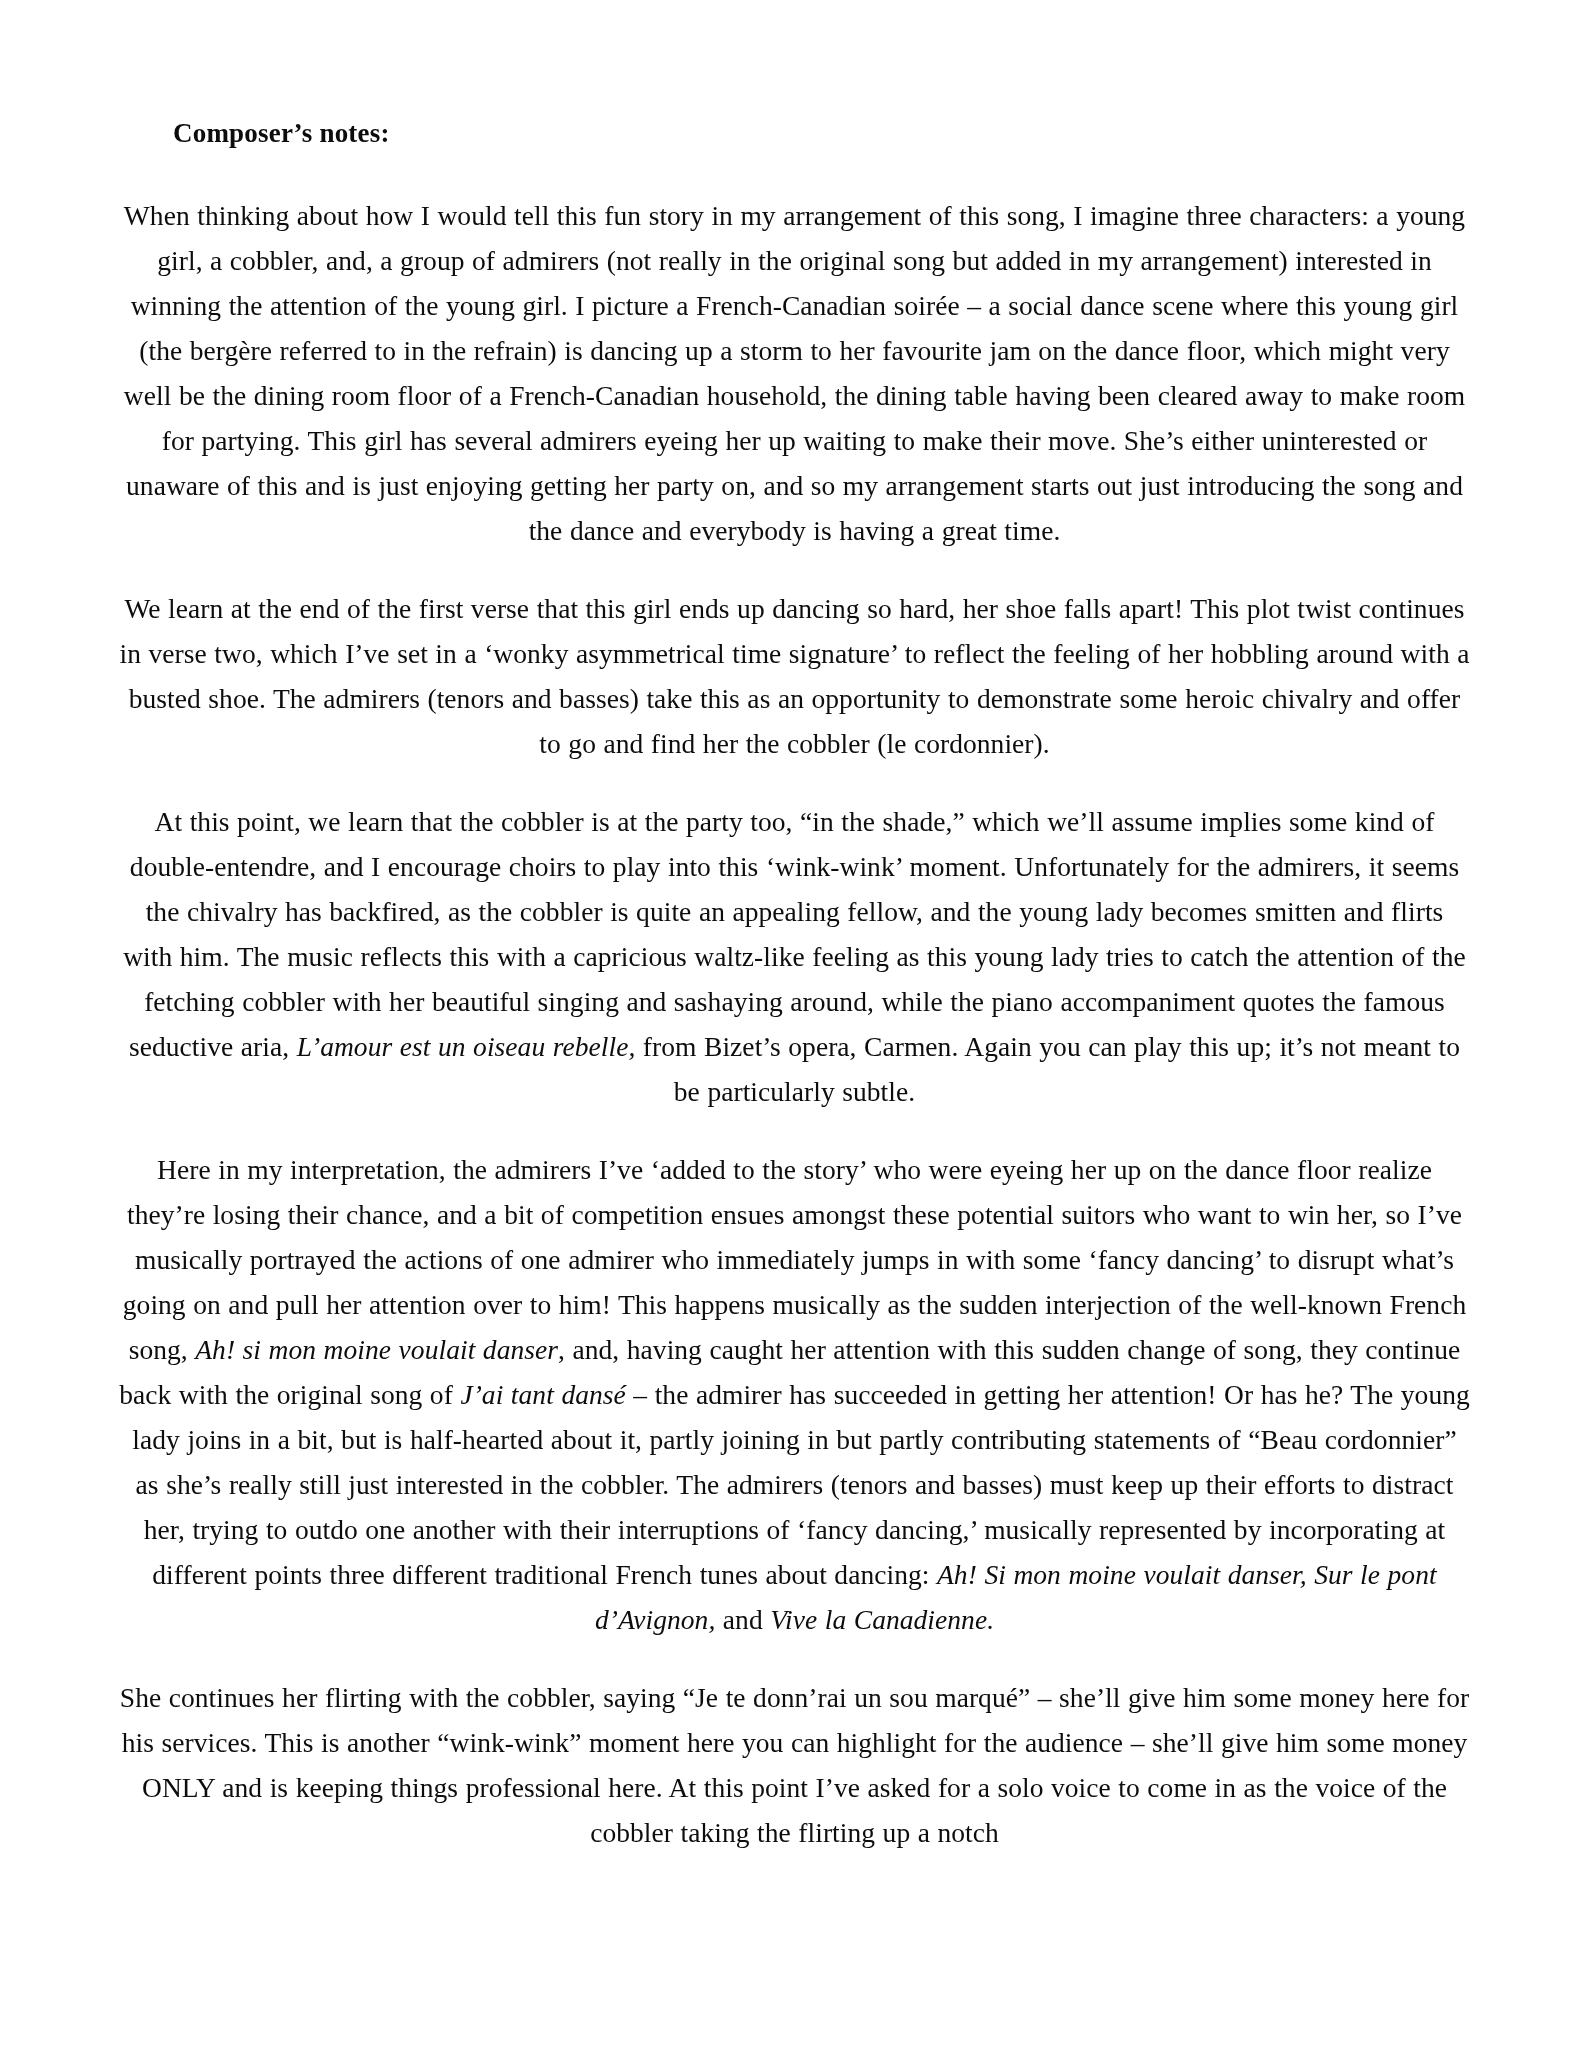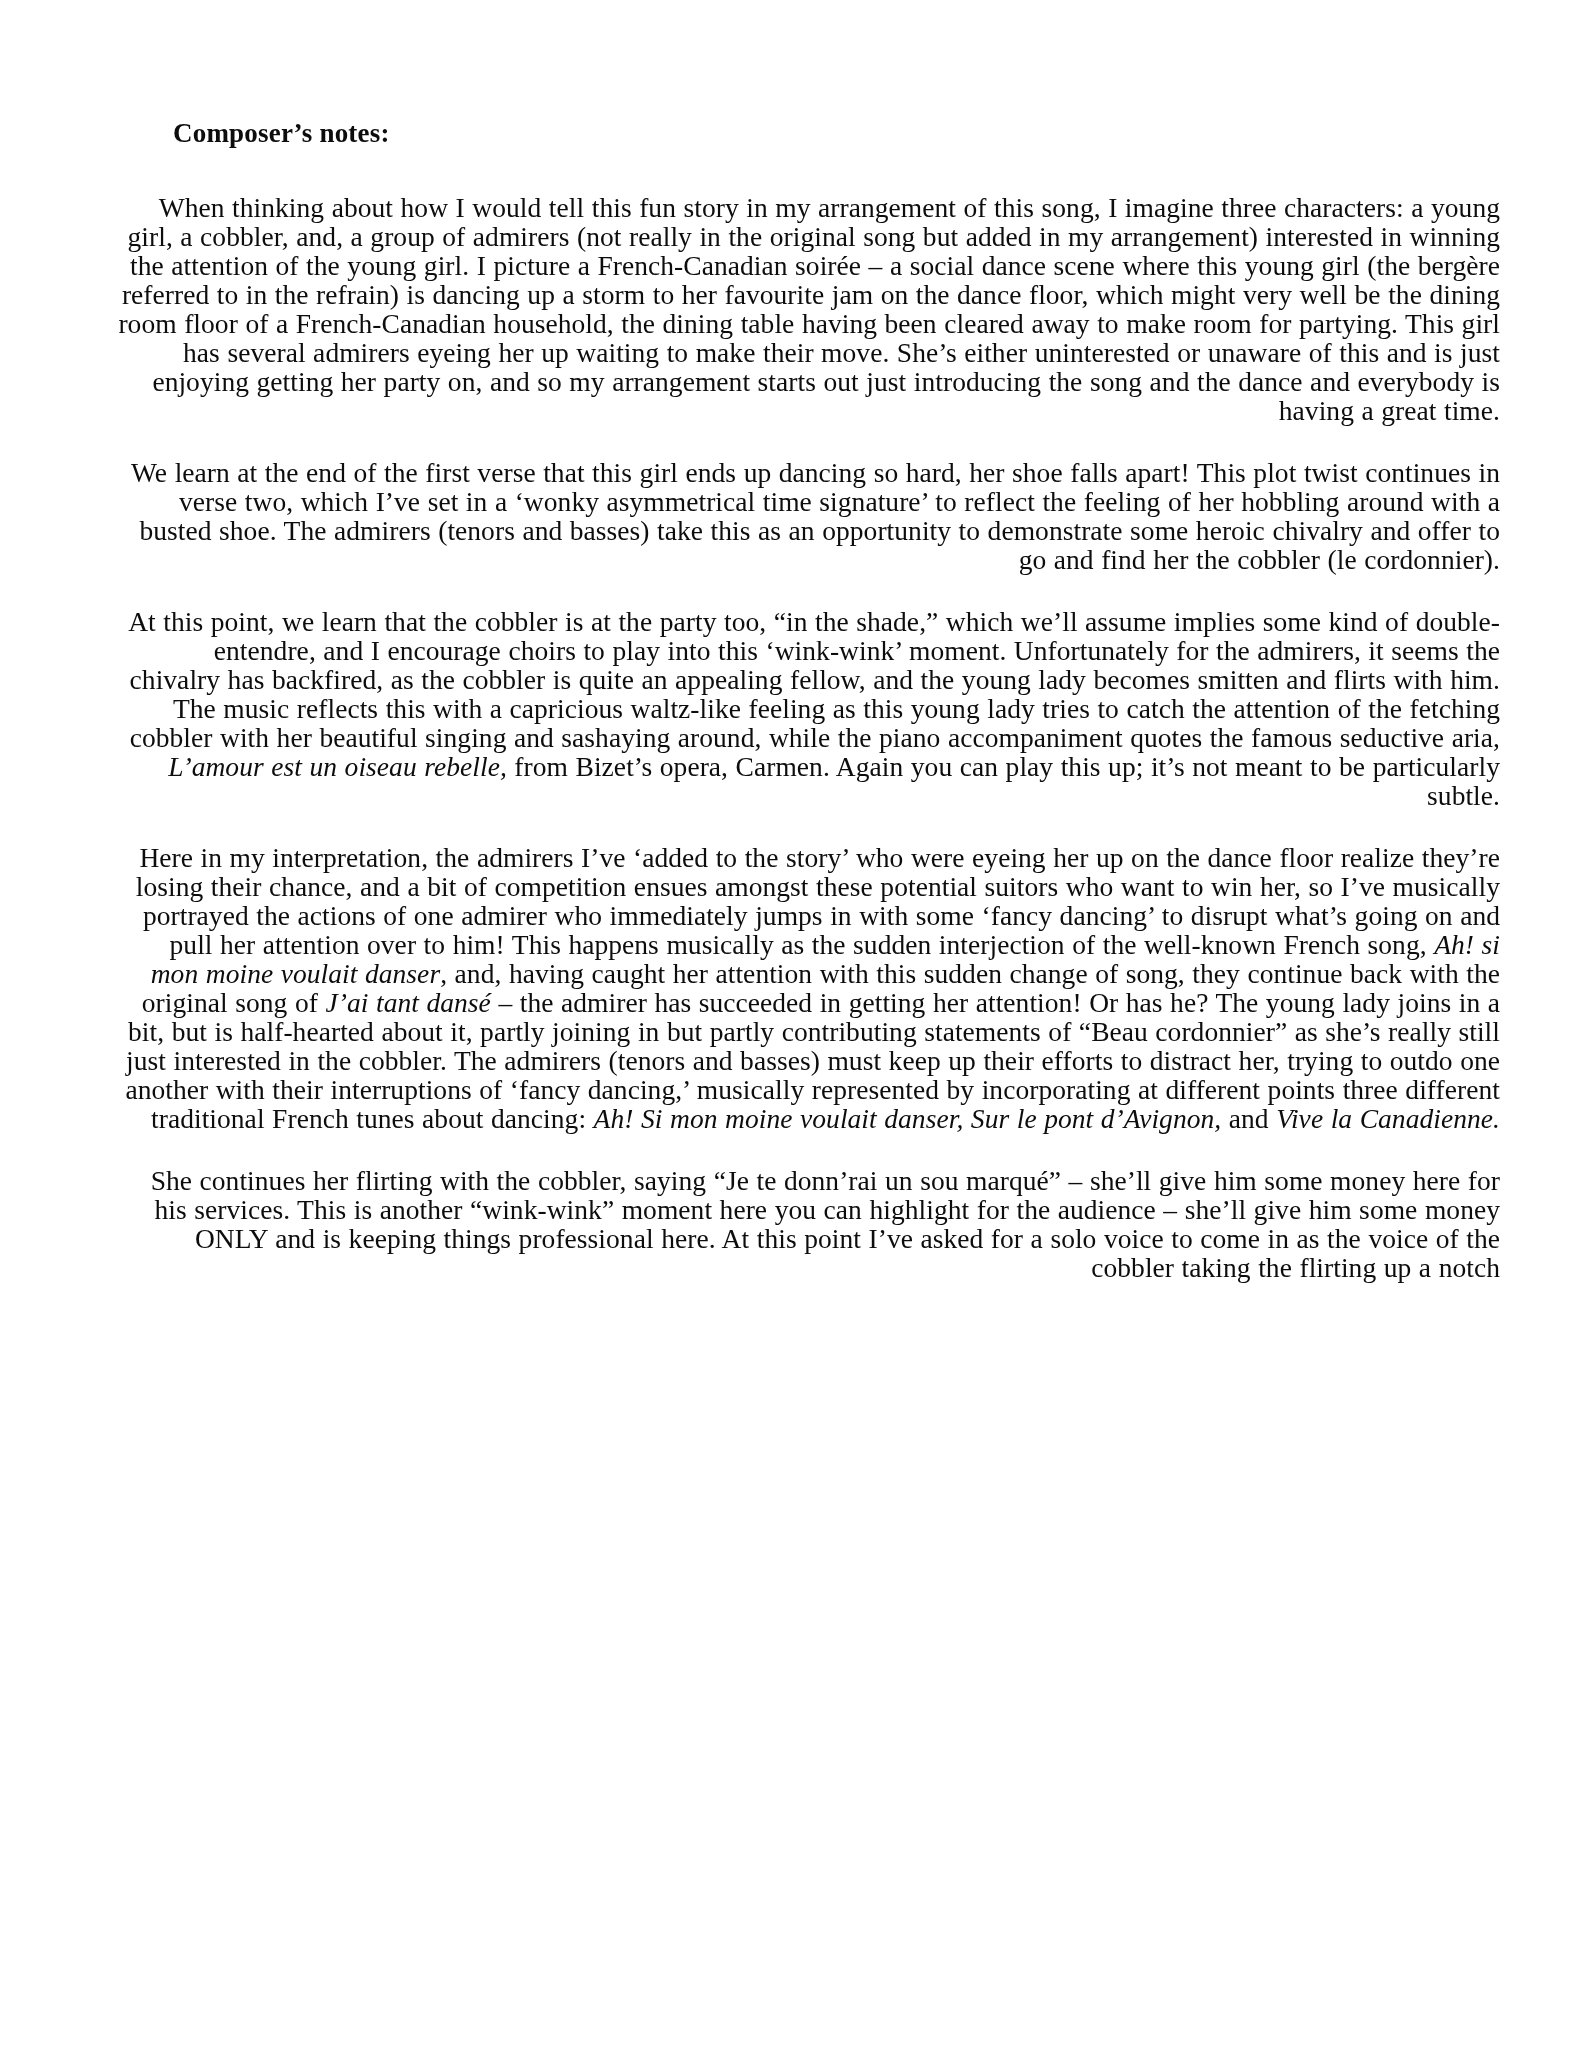--- a/index.html
+++ b/index.html
@@ -6,38 +6,38 @@
     margin: 0;
     padding: 0;
     background: #ffffff;
   }
   .page {
     width: 1583px;
     height: 2048px;
     background: #ffffff;
     position: relative;
     box-sizing: border-box;
-    padding: 110px 83px 0 118px;
+    padding: 110px 112px 0 118px;
     font-family: "Liberation Serif", "DejaVu Serif", serif;
     color: #0d0d0d;
   }
   .doc-heading {
     font-size: 27px;
     font-weight: bold;
     letter-spacing: 0.2px;
     margin: 0 0 0 55px;
     padding-top: 8px;
   }
   .body-text {
     margin-top: 44px;
   }
   .para {
     font-size: 27.5px;
-    line-height: 29px;
-    text-align: right;
+    line-height: 45px;
+    text-align: center;
     margin: 0 0 33px 0;
     letter-spacing: 0.05px;
     word-spacing: 0.6px;
   }
   .para:last-child {
     margin-bottom: 15px;
   }
   .para em {
   }
 </style>

